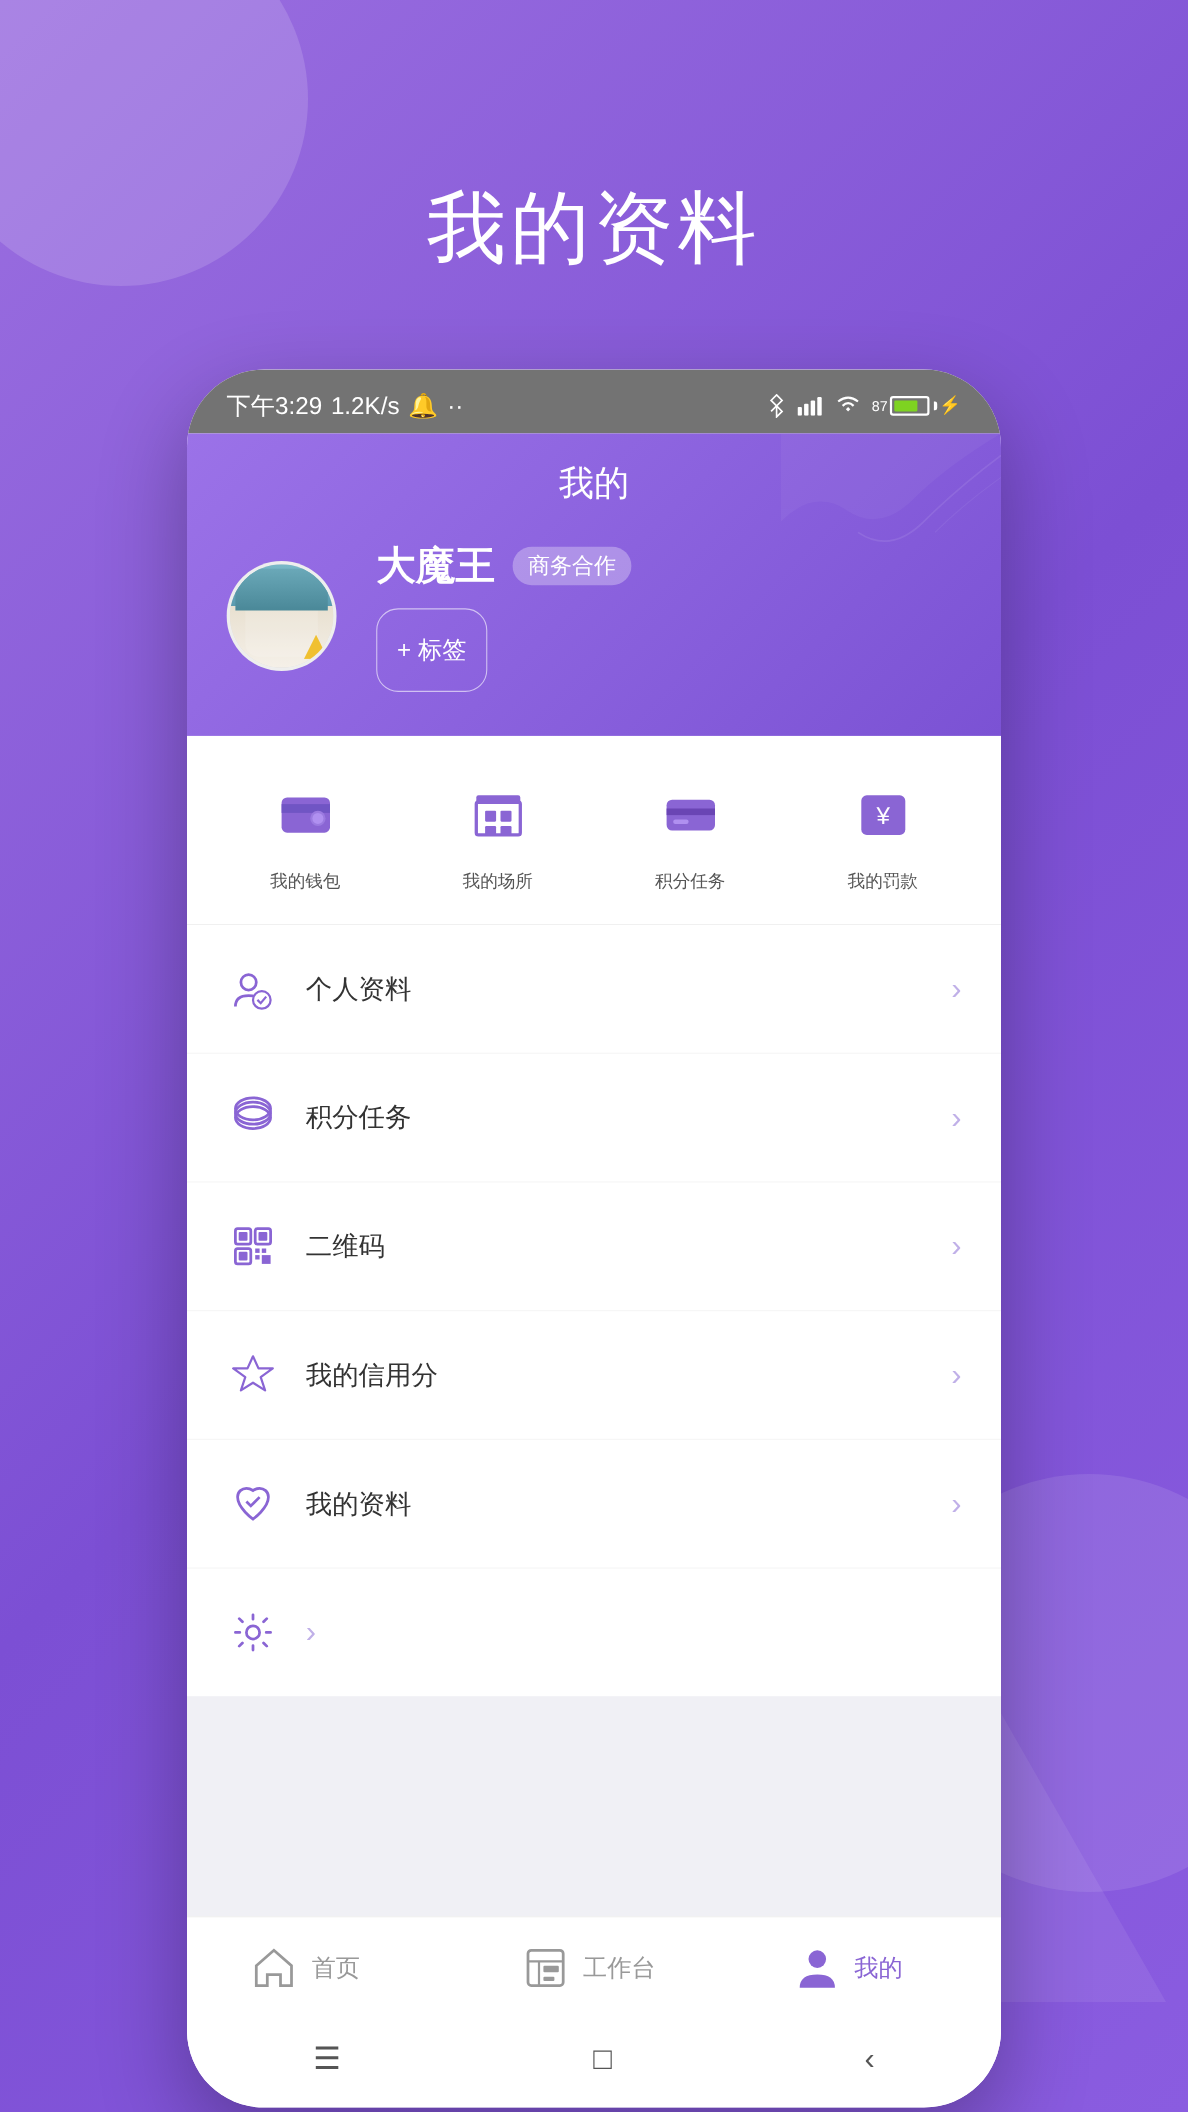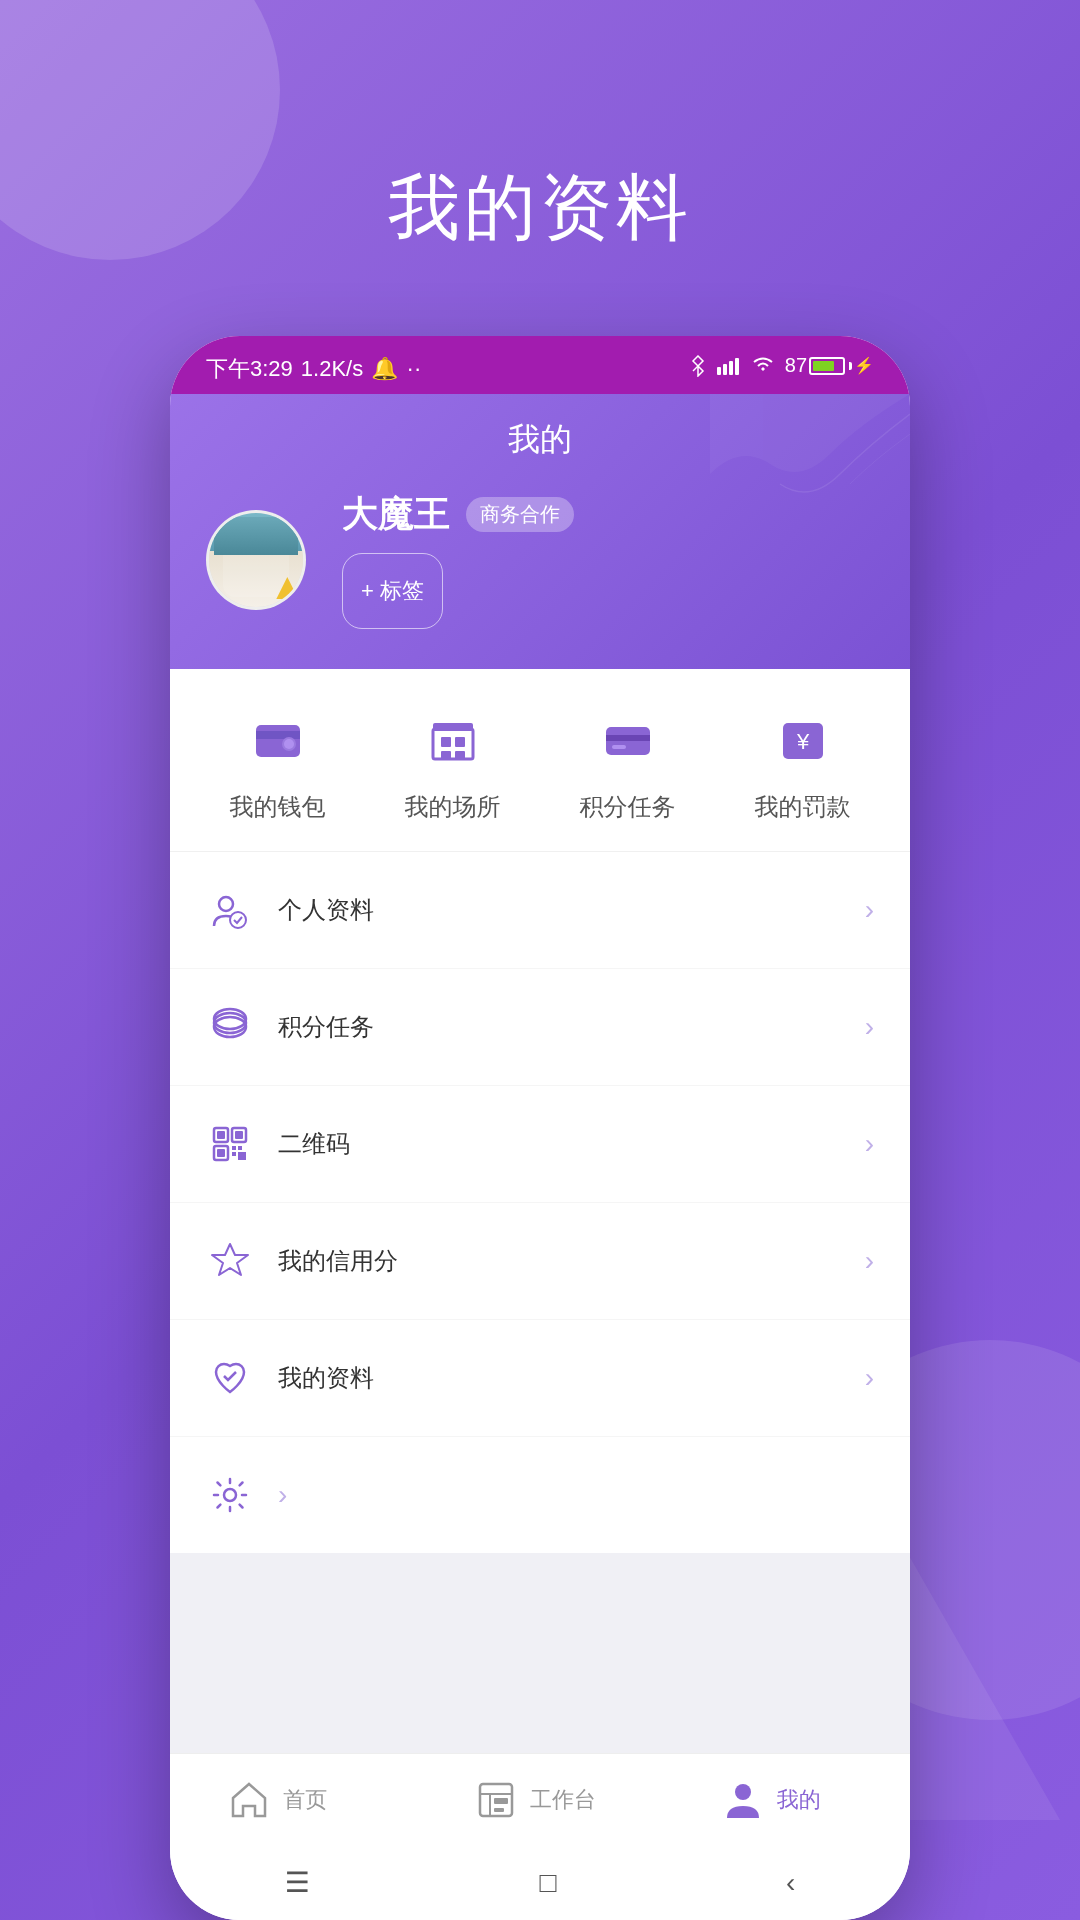--- a/index.html
+++ b/index.html
@@ -67,24 +67,24 @@
       width: 740px;
       background: white;
       border-radius: 70px;
       box-shadow: 0 30px 80px rgba(0,0,0,0.3);
       overflow: hidden;
       position: relative;
     }
 
     
     .status-bar {
-      background: #a21caf;
+      background: #737373;
       padding: 18px 36px 10px 36px;
       display: flex;
-      align-items: flex-start;
+      align-items: center;
       justify-content: space-between;
       color: white;
       font-size: 22px;
     }
     .status-left { display: flex; align-items: center; gap: 8px; }
     .status-right { display: flex; align-items: center; gap: 10px; }
     .battery-icon {
       display: flex;
       align-items: center;
       gap: 2px;
@@ -202,21 +202,21 @@
       cursor: pointer;
     }
     .quick-icon {
       width: 72px;
       height: 72px;
       display: flex;
       align-items: center;
       justify-content: center;
     }
     .quick-label {
-      font-size: 24px;
+      font-size: 16px;
       color: #555;
     }
 
     
     .menu-list {
       background: white;
     }
     .menu-item {
       display: flex;
       align-items: center;
@@ -332,21 +332,21 @@
         </svg>
       </span>
       <span>
         <svg width="24" height="18" viewBox="0 0 24 18" fill="white">
           <path d="M12 14 L14 12 L12 10 L10 12 Z" fill="white"></path>
           <path d="M7 9 Q12 4 17 9" stroke="white" stroke-width="2" fill="none"></path>
           <path d="M3 5 Q12 -2 21 5" stroke="white" stroke-width="2" fill="none"></path>
         </svg>
       </span>
       <div class="battery-icon">
-        <span style="font-size:20px;color:white;">87</span>
+        <span style="font-size:13px;color:white;">87</span>
         <div class="battery-box">
           <div class="battery-fill"></div>
         </div>
         <div class="battery-tip"></div>
         <span style="color:#f0d020; font-size:16px;">⚡</span>
       </div>
     </div>
   </div>
 
   <div class="profile-header">

